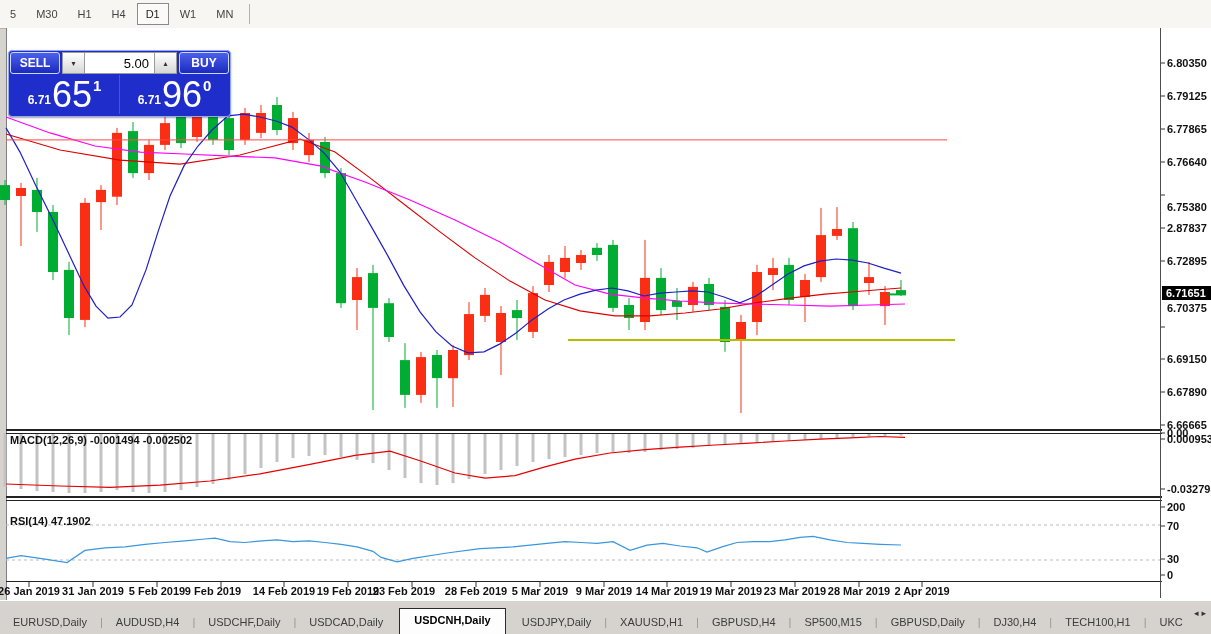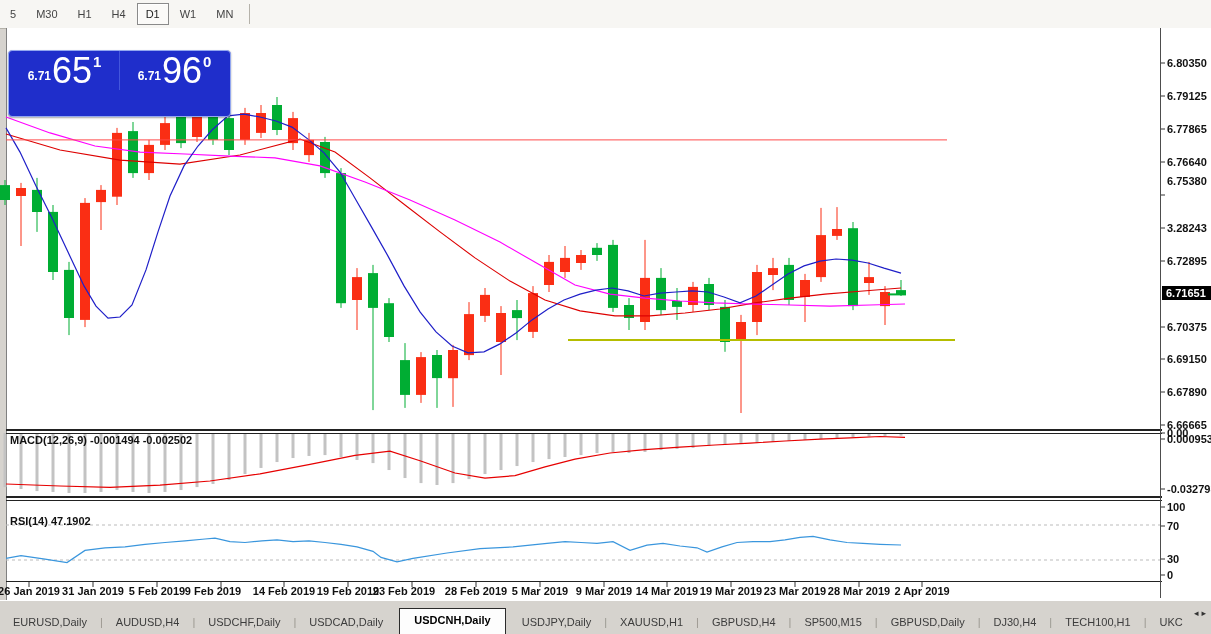--- a/index.html
+++ b/index.html
@@ -285,20 +285,29 @@
       <line x1="604" y1="582" x2="604" y2="587" stroke="#333"></line>
       <line x1="667" y1="582" x2="667" y2="587" stroke="#333"></line>
       <line x1="731" y1="582" x2="731" y2="587" stroke="#333"></line>
       <line x1="795" y1="582" x2="795" y2="587" stroke="#333"></line>
       <line x1="859" y1="582" x2="859" y2="587" stroke="#333"></line>
       <line x1="922" y1="582" x2="922" y2="587" stroke="#333"></line>
     </svg>
 
 
   <div id="tpanel">
+    <div class="row1">
+      <div class="tp-btn">SELL</div>
+      <div class="vol-wrap">
+        <div class="vol-btn">▾</div>
+        <div class="vol-field">5.00</div>
+        <div class="vol-btn">▴</div>
+      </div>
+      <div class="tp-btn">BUY</div>
+    </div>
     <div class="row2">
       <div class="pbox">
         <span class="p-small">6.71</span>
         <span class="p-big">65</span>
         <span class="p-sup">1</span>
       </div>
       <div class="pbox right">
         <span class="p-small">6.71</span>
         <span class="p-big">96</span>
         <span class="p-sup">0</span>
@@ -314,32 +323,32 @@
   <div class="sep" style="top:496px;"></div>
   <div class="sep" style="top:500px;height:1px;"></div>
   <div class="sep" style="top:581px;height:1px;"></div>
   <div id="vdiv"></div>
 
   <div id="axis-labels">
       <div class="axlbl" style="top:63px;">6.80350</div>
       <div class="axlbl" style="top:96px;">6.79125</div>
       <div class="axlbl" style="top:129px;">6.77865</div>
       <div class="axlbl" style="top:162px;">6.76640</div>
-      <div class="axlbl" style="top:181px;">6.75380</div>
-      <div class="axlbl" style="top:228px;">3.28243</div>
+      <div class="axlbl" style="top:207px;">6.75380</div>
+      <div class="axlbl" style="top:228px;">2.87837</div>
       <div class="axlbl" style="top:261px;">6.72895</div>
-      <div class="axlbl" style="top:327px;">6.70375</div>
+      <div class="axlbl" style="top:308px;">6.70375</div>
       <div class="axlbl" style="top:359px;">6.69150</div>
       <div class="axlbl" style="top:392px;">6.67890</div>
       <div class="axlbl" style="top:425px;">6.66665</div>
       <div class="curlbl" style="top:293px;">6.71651</div>
       <div class="axlbl" style="top:433px;">0.00</div>
       <div class="axlbl" style="top:439px;">0.000953</div>
       <div class="axlbl" style="top:489px;">-0.032793</div>
-      <div class="axlbl" style="top:507px;">100</div>
+      <div class="axlbl" style="top:507px;">200</div>
       <div class="axlbl" style="top:526px;">70</div>
       <div class="axlbl" style="top:559px;">30</div>
       <div class="axlbl" style="top:575px;">0</div>
     </div>
   <div id="date-labels">
       <div class="datelbl" style="left:29px;">26 Jan 2019</div>
       <div class="datelbl" style="left:93px;">31 Jan 2019</div>
       <div class="datelbl" style="left:157px;">5 Feb 2019</div>
       <div class="datelbl" style="left:213px;">9 Feb 2019</div>
       <div class="datelbl" style="left:284px;">14 Feb 2019</div>

